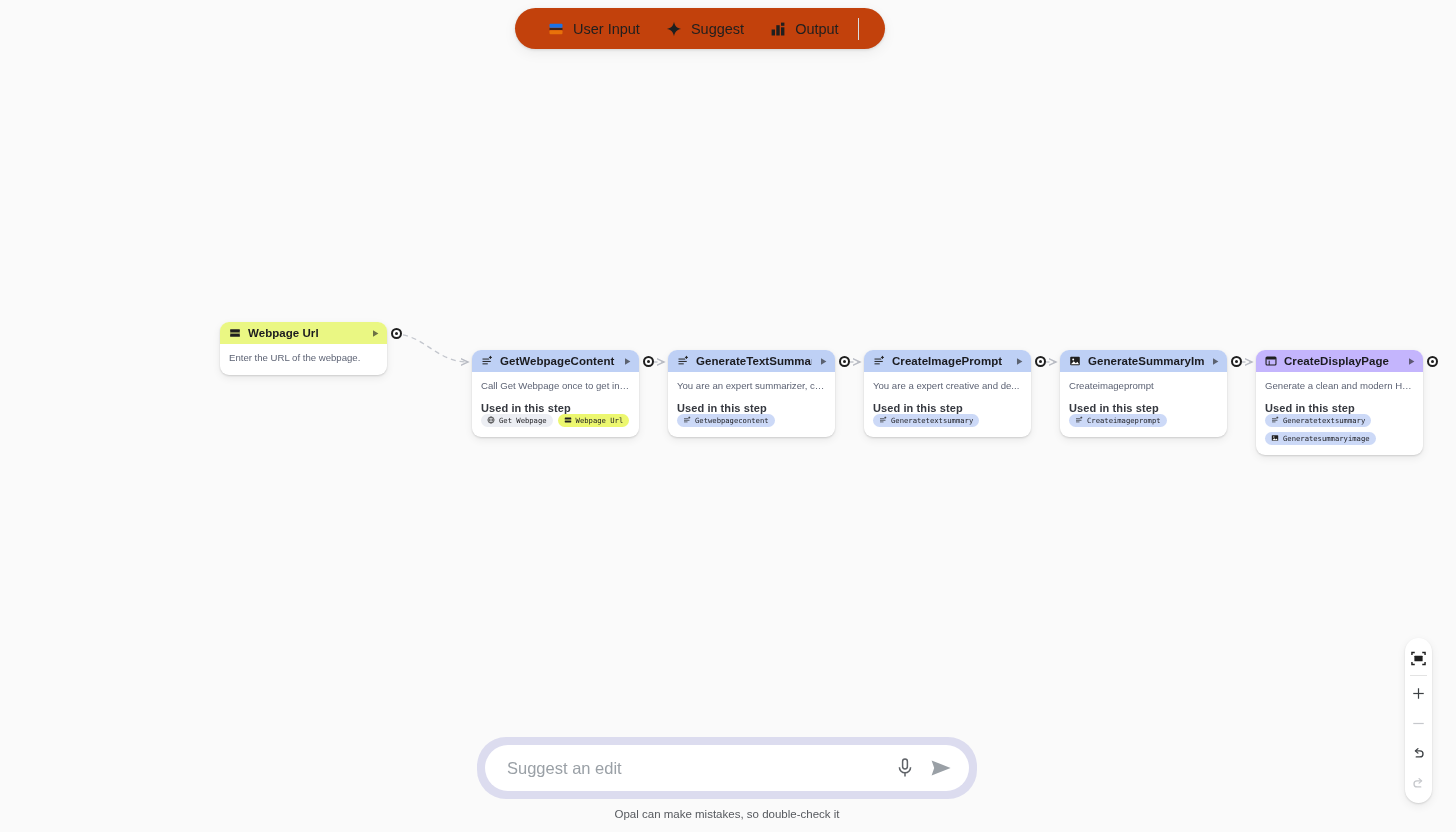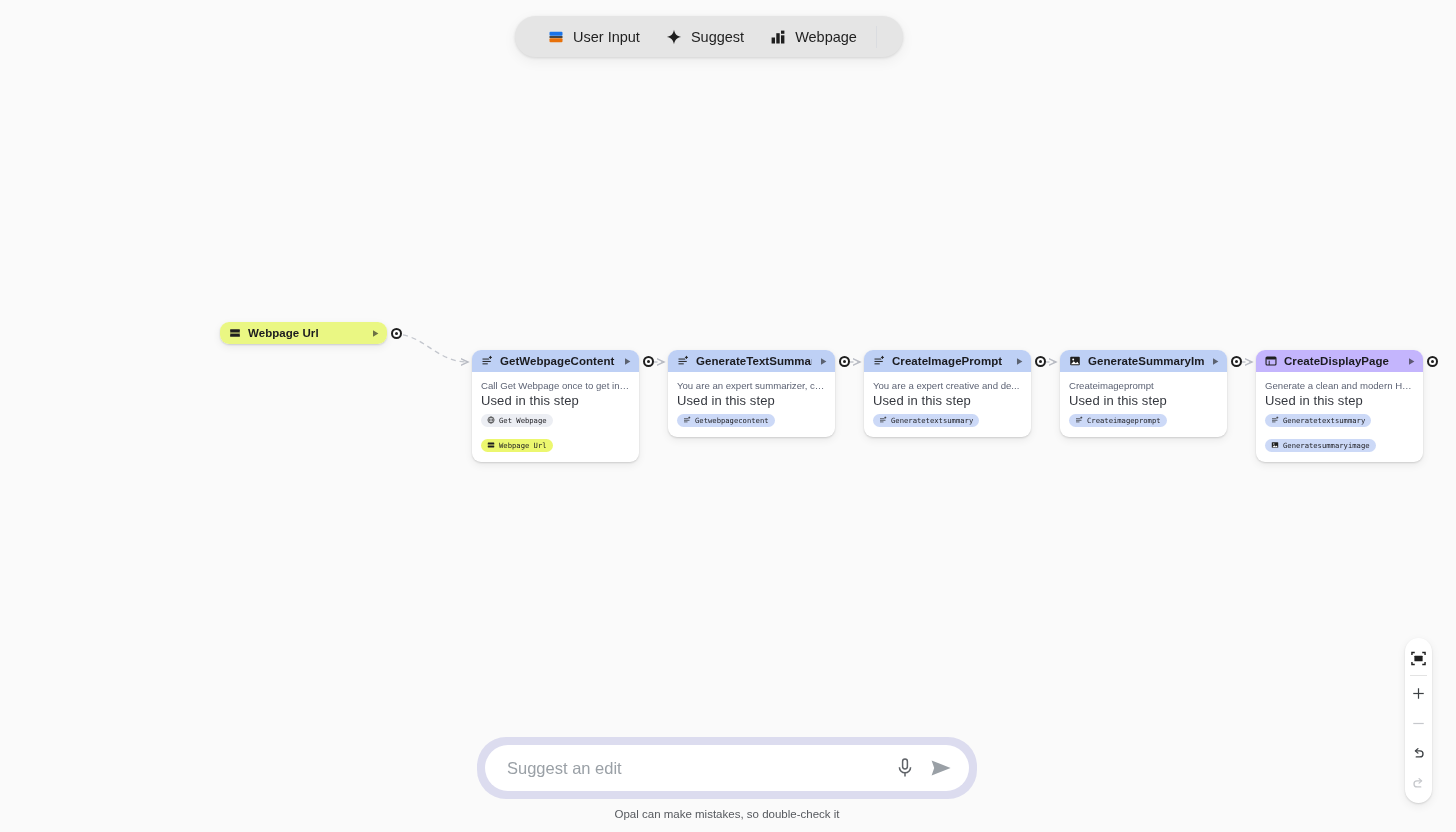--- a/index.html
+++ b/index.html
@@ -6,23 +6,23 @@
   html, body {
     width: 1456px; height: 832px;
     background: #fafafa;
     font-family: "Liberation Sans", sans-serif;
     overflow: hidden;
   }
   #canvas { position: relative; width: 1456px; height: 832px; background: #fafafa; }
 
   
   .toolbar {
-    position: absolute; left: 515px; top: 16px;
+    position: absolute; left: 515px; top: 8px;
     height: 41px;
-    background: #e5e5e5;
+    background: #c2410c;
     border-radius: 22px;
     display: flex; align-items: center;
     padding: 0 20px;
     box-shadow: 0 1px 3px rgba(0,0,0,.12), 0 4px 14px rgba(0,0,0,.06);
     gap: 0;
   }
   .tb-item {
     display: flex; align-items: center; gap: 9px;
     padding: 0 13px; height: 41px; cursor: pointer;
     font-size: 14.5px; color: #1f1f1f; white-space: nowrap;
@@ -47,24 +47,24 @@
     font-size: 11.5px; font-weight: 700; color: #1b1b1f;
     letter-spacing: .05px; flex: 1; white-space: nowrap; overflow: hidden;
   }
   .node-play { width: 9px; height: 9px; flex: none; opacity: .62; }
   .node-body { padding: 8px 9px 10px 9px; }
   .node-desc {
     font-size: 9.6px; color: #5d6374; line-height: 1.35;
     white-space: nowrap; overflow: hidden; text-overflow: ellipsis;
   }
   .node-used {
-    font-size: 13px; font-weight: 400; color: #35383f;
-    letter-spacing: .1px;
-  }
-  .chips { display: flex; flex-wrap: wrap; gap: 12px; margin-top: 6px; }
+    font-size: 11px; font-weight: 700; color: #35383f;
+    margin-top: 9px; letter-spacing: .1px;
+  }
+  .chips { display: flex; flex-wrap: wrap; gap: 5px; }
   .chip {
     display: inline-flex; align-items: center; gap: 4px;
     height: 13px; padding: 0 6px; border-radius: 7px;
     font-family: "DejaVu Sans Mono", monospace;
     font-size: 7.2px; color: #1b1b1f; white-space: nowrap;
   }
   .chip .c-ico { width: 8px; height: 8px; flex: none; display: block; }
   .chip-grey { background: #eceef3; }
   .chip-blue { background: #ccd9f7; }
   .chip-yellow { background: #ecf76f; }
@@ -158,40 +158,43 @@
       <span>Suggest</span>
     </div>
 
     <div class="tb-item">
       <svg class="tb-ico" viewBox="0 0 16 16">
         <rect x="1.6" y="8.5" width="3.4" height="6" fill="#1f1f1f"></rect>
         <rect x="6.3" y="4.2" width="3.4" height="10.3" fill="#1f1f1f"></rect>
         <rect x="11" y="1.6" width="3.4" height="3.2" fill="#1f1f1f"></rect>
         <rect x="11" y="6.3" width="3.4" height="8.2" fill="#1f1f1f"></rect>
       </svg>
-      <span>Webpage</span>
+      <span>Output</span>
     </div>
 
     <div class="tb-sep"></div>
 
 
   </div>
 
   <div id="node-layer">
       <div class="node" style="left: 220px; top: 322px; width: 167px;">
         <div class="node-head hd-yellow">
           <svg class="h-ico" viewBox="0 0 16 16">
             <rect x="1.5" y="3" width="13" height="3.6" rx="0.8" fill="#1f1f1f"></rect>
             <rect x="1.5" y="9.4" width="13" height="3.6" rx="0.8" fill="#1f1f1f"></rect>
             <rect x="1.5" y="7.3" width="13" height="1.3" fill="#1f1f1f"></rect>
           </svg>
           <span class="node-title">Webpage Url</span>
           <svg class="node-play" viewBox="0 0 10 10">
             <path d="M2.2 1.4 L8.2 5 L2.2 8.6 Z" fill="#1f1f1f"></path>
           </svg>
+        </div>
+        <div class="node-body">
+          <div class="node-desc">Enter the URL of the webpage.</div>
         </div>
       </div>
       <div class="port" style="left: 391px; top: 328px;"></div>
       <div class="node" style="left: 472px; top: 350px; width: 167px;">
         <div class="node-head hd-blue">
           <svg class="h-ico" viewBox="0 0 16 16">
             <line x1="2" y1="5.4" x2="11" y2="5.4" stroke="#1f1f1f" stroke-width="1.3"></line>
             <line x1="2" y1="8.6" x2="13" y2="8.6" stroke="#1f1f1f" stroke-width="1.3"></line>
             <line x1="2" y1="11.8" x2="9" y2="11.8" stroke="#1f1f1f" stroke-width="1.3"></line>
             <path d="M12.6 1.2 L12.6 5.2 M10.6 3.2 L14.6 3.2" stroke="#1f1f1f" stroke-width="1.3"></path>

